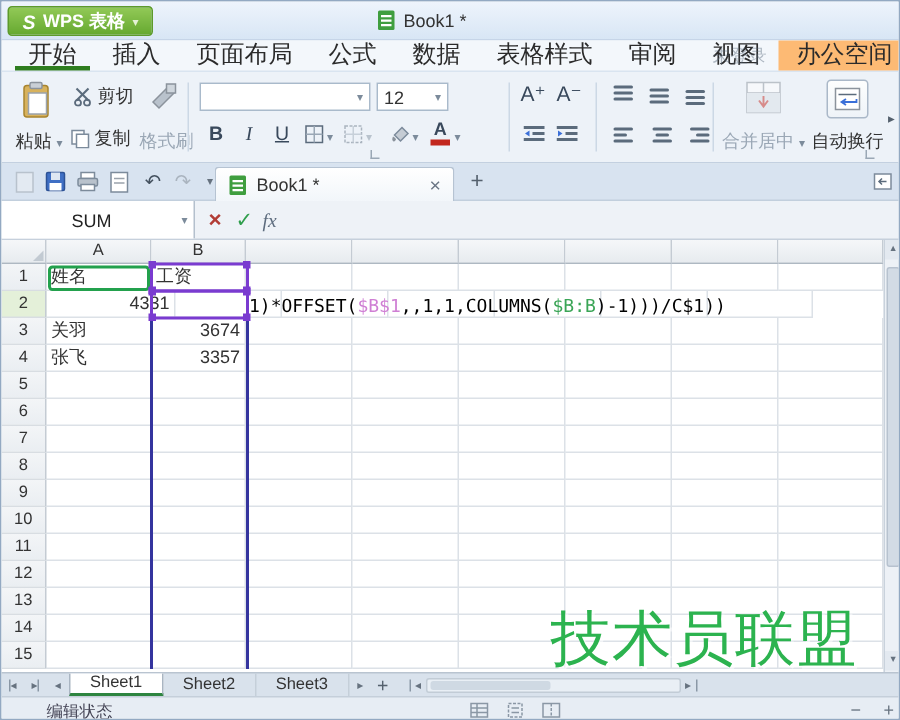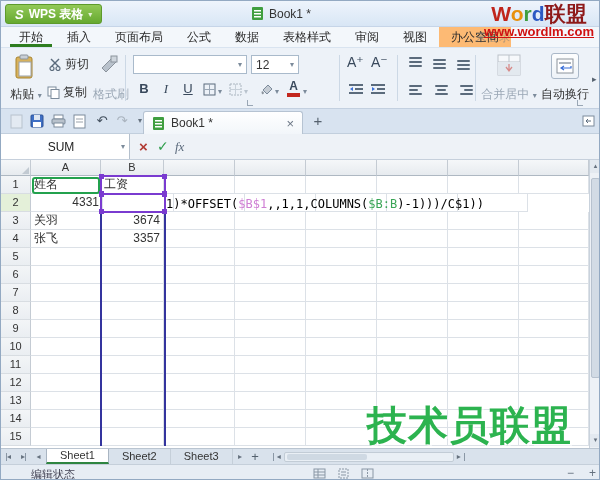--- a/index.html
+++ b/index.html
@@ -6,21 +6,21 @@
 body{font-family:"Liberation Sans","DejaVu Sans",sans-serif}
 #win{position:relative;width:600px;height:480px;background:#fff;border:1px solid #93a9c2;overflow:hidden;font-size:12px;color:#333}
 
 .titlebar{position:absolute;left:0;top:0;width:600px;height:26px;background:linear-gradient(#eef4fc,#d8e6f5);border-bottom:1px solid #c6d5e8}
 .wps-btn{position:absolute;left:4px;top:3px;height:20px;padding:0 9px;background:linear-gradient(#92c957,#66a930);border:1px solid #5d9a2b;border-radius:3px;color:#fff;font-weight:bold;display:flex;align-items:center;gap:5px;font-size:12px;cursor:pointer}
 .wps-btn .logoS{font-style:italic;font-size:13px}
 .wps-btn .arr{font-size:8px;opacity:.95}
 .doc-title{position:absolute;left:250px;top:5px;display:flex;align-items:center;gap:5px;color:#333}
 
 .menubar{position:absolute;left:0;top:26px;width:600px;height:21px;display:flex;padding-left:6px;background:#f3f7fb;border-bottom:1px solid #d9e4f0}
-.mtab{padding:0 12px;line-height:20px;font-size:12px;color:#2b2b2b;position:relative;cursor:pointer;white-space:nowrap}
+.mtab{padding:0 12px;line-height:20px;font-size:16px;color:#2b2b2b;position:relative;cursor:pointer;white-space:nowrap}
 .mtab.active::after{content:"";position:absolute;left:3px;right:3px;bottom:0;height:3px;background:#2e7d1f}
 .mtab.highlight{background:#fdba74}
 
 .ribbon{position:absolute;left:0;top:47px;width:600px;height:61px;background:#edf2f8;border-bottom:1px solid #c3d0e0}
 .ribbon .abs{position:absolute}
 .rsep{position:absolute;top:7px;height:46px;width:1px;background:#ccd8e5}
 .rlabel{font-size:12px;color:#333;text-align:center;white-space:nowrap}
 .gray{color:#9aa7b5}
 .combo{position:absolute;background:#fff;border:1px solid #a9bacb;display:flex;align-items:center;justify-content:space-between;padding:0 4px;font-size:12px;color:#333}
 .combo .arr{font-size:8px;color:#7c8b9b}
@@ -79,21 +79,21 @@
 .hscr{display:flex;align-items:center;gap:3px;margin-left:10px;color:#66727f}
 .htrack{width:170px;height:10px;background:#e9eff5;border:1px solid #c2ccd6;border-radius:2px;position:relative}
 .hthumb{position:absolute;left:2px;top:1px;width:80px;height:6px;background:#cfd9e3;border-radius:2px}
 .bar{display:inline-block;width:1px;height:8px;background:#8a97a5;vertical-align:middle}
 
 .statusbar{position:absolute;left:0;top:463px;width:600px;height:17px;background:#e7edf4;border-top:1px solid #c5cfda;font-size:11px;color:#445}
 .stmode{position:absolute;left:30px;top:2px}
 .vicon{position:absolute;top:3px;cursor:pointer}
 .zbtn{position:absolute;top:1px;font-size:12px;color:#66727f;cursor:pointer}
 
-.wm-title{position:absolute;left:366px;top:397px;font-size:40px;font-weight:bold;color:#2cb34f;letter-spacing:1px;z-index:30;text-shadow:2px 2px 0 rgba(255,255,255,.55);white-space:nowrap}
+.wm-title{position:absolute;left:366px;top:397px;font-size:40px;font-weight:normal;color:#2cb34f;letter-spacing:1px;z-index:30;text-shadow:2px 2px 0 rgba(255,255,255,.55);white-space:nowrap}
 .wm-pill{position:absolute;left:382px;top:441px;width:213px;height:22px;background:#2cb34f;border-radius:5px;color:#fff;font-weight:bold;font-size:15px;letter-spacing:2px;text-align:center;line-height:22px;z-index:31}
 .brand{position:absolute;right:5px;top:2px;z-index:32;text-align:center;line-height:1.05}
 .brand-word{font-size:21px;font-weight:bold;white-space:nowrap}
 .brand-url{font-size:13px;font-weight:bold;color:#d01111;text-decoration:underline;white-space:nowrap}
 .ghost-login{position:absolute;right:88px;top:28px;color:#5a6b7d;opacity:.45;font-size:12px;z-index:29}
 svg{display:block}
 </style>
 </head>
 <body>
 
@@ -109,24 +109,20 @@
       <svg width="13" height="15">
           <rect x="1" y="1" width="11" height="13" rx="1" fill="#3f9e3f"></rect>
           <rect x="3" y="4" width="7" height="1.5" fill="#fff"></rect>
           <rect x="3" y="7" width="7" height="1.5" fill="#fff"></rect>
           <rect x="3" y="10" width="7" height="1.5" fill="#fff"></rect>
         </svg>
       <span>Book1 *</span>
     </div>
   </div>
   <div class="ghost-login">未登录</div>
-  <div class="brand">
-    <div class="brand-word"><span style="color: rgb(192, 37, 28);">W</span><span style="color: rgb(232, 145, 12);">o</span><span style="color: rgb(63, 158, 63);">r</span><span style="color: rgb(43, 89, 195);">d</span><span style="color: rgb(142, 25, 25);">联盟</span></div>
-    <div class="brand-url">www.wordlm.com</div>
-  </div>
 
   <div class="menubar">
       <div class="mtab active">开始</div>
       <div class="mtab">插入</div>
       <div class="mtab">页面布局</div>
       <div class="mtab">公式</div>
       <div class="mtab">数据</div>
       <div class="mtab">表格样式</div>
       <div class="mtab">审阅</div>
       <div class="mtab">视图</div>
@@ -361,21 +357,21 @@
           <div class="gcell" style="width: 63px;">工资</div>
           <div class="gcell" style="width: 71px;"></div>
           <div class="gcell" style="width: 71px;"></div>
           <div class="gcell" style="width: 71px;"></div>
           <div class="gcell" style="width: 71px;"></div>
           <div class="gcell" style="width: 71px;"></div>
           <div class="gcell" style="width: 70px;"></div>
         </div>
         <div class="grow2">
           <div class="rnum sel">2</div>
-          <div class="gcell num" style="width: 72px;">4331</div>
+          <div class="gcell num" style="width: 86px;">4331</div>
           <div class="gcell" style="width: 71px;"></div>
           <div class="gcell" style="width: 71px;"></div>
           <div class="gcell" style="width: 71px;"></div>
           <div class="gcell" style="width: 71px;"></div>
           <div class="gcell" style="width: 71px;"></div>
           <div class="gcell" style="width: 70px;"></div>
         </div>
         <div class="grow2">
           <div class="rnum">3</div>
           <div class="gcell" style="width: 70px;">关羽</div>

